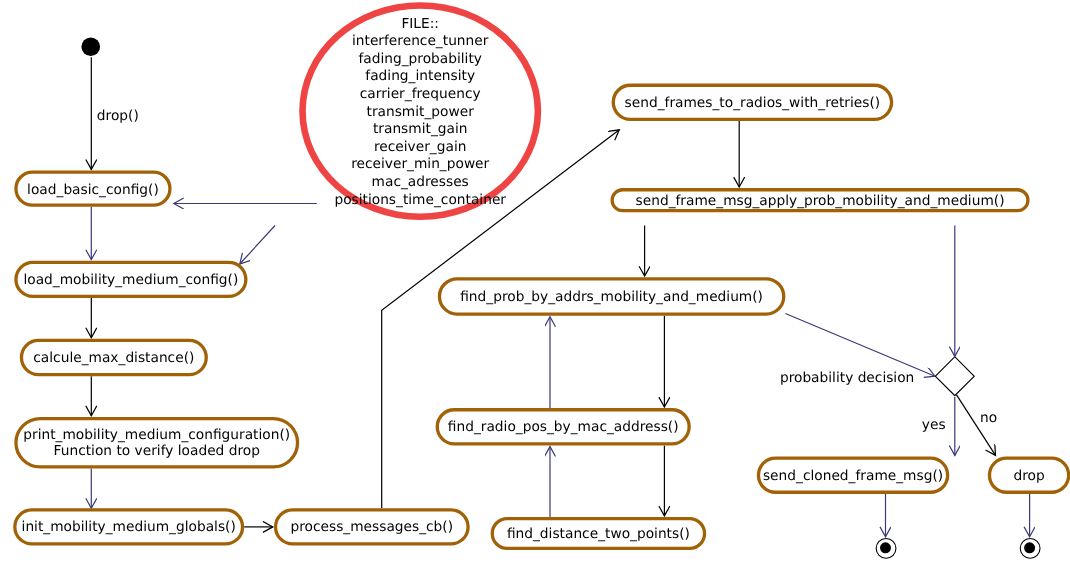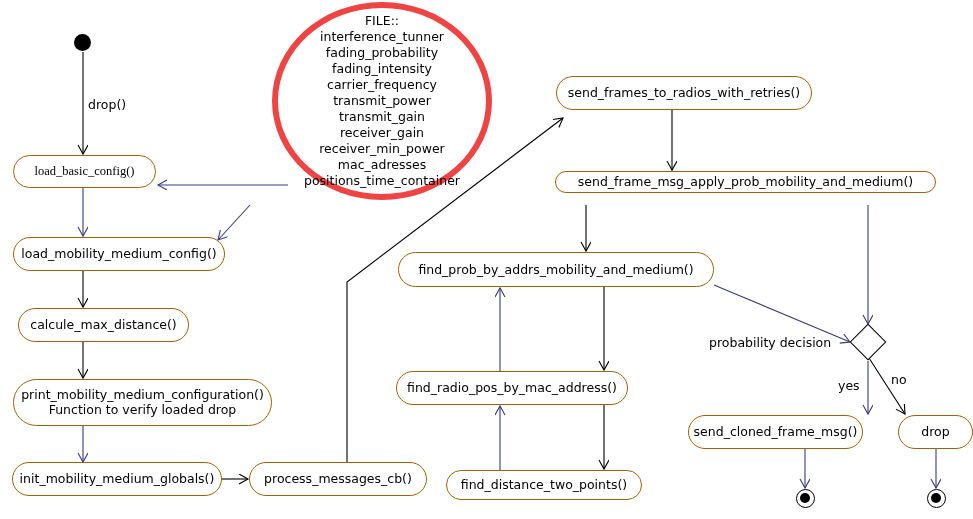--- a/index.html
+++ b/index.html
@@ -19,21 +19,21 @@
     position: absolute;
     left: 0;
     top: 0;
     width: 973px;
     height: 519px;
     pointer-events: none;
   }
   .node {
     position: absolute;
     box-sizing: border-box;
-    border: 1px solid #a16207;
+    border: 3px solid #a16207;
     border-radius: 999px;
     background: #ffffff;
     display: flex;
     align-items: center;
     justify-content: center;
     text-align: center;
     font-size: 12.5px;
     color: #000000;
     line-height: 1.22;
     white-space: pre;
@@ -172,21 +172,21 @@
 fading_intensity
 carrier_frequency
 transmit_power
 transmit_gain
 receiver_gain
 receiver_min_power
 mac_adresses
 positions_time_container</div>
   </div>
 
-  <div class="node" style="left:13px; top:155px; width:143px; height:33px;font-family:Liberation Serif, serif;">load_basic_config()</div>
+  <div class="node" style="left:13px; top:155px; width:143px; height:33px;">load_basic_config()</div>
 
   <div class="node" style="left:13px; top:237px; width:212px; height:34px;">load_mobility_medium_config()</div>
 
   <div class="node" style="left:18px; top:308px; width:171px; height:34px;">calcule_max_distance()</div>
 
   <div class="node two-line" style="left:13px; top:379px; width:259px; height:47px;">print_mobility_medium_configuration()
 Function to verify loaded drop</div>
 
   <div class="node" style="left:12px; top:462px; width:210px; height:34px;">init_mobility_medium_globals()</div>
 

